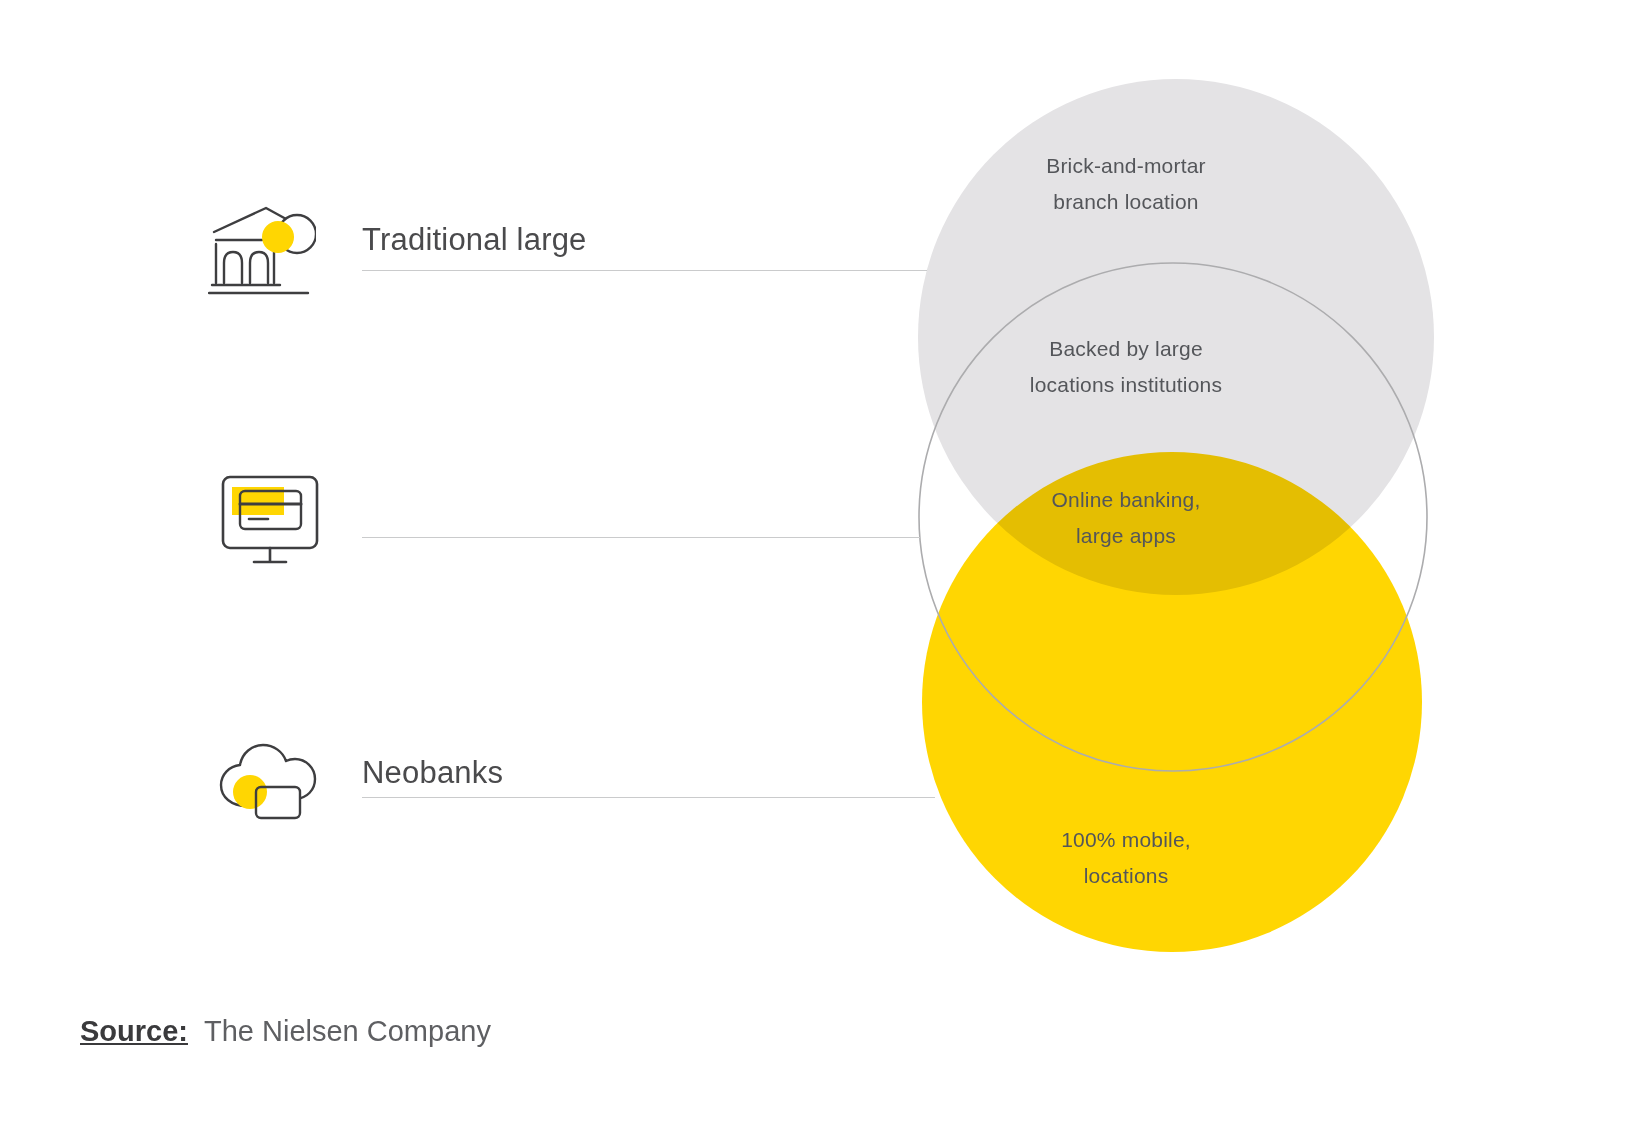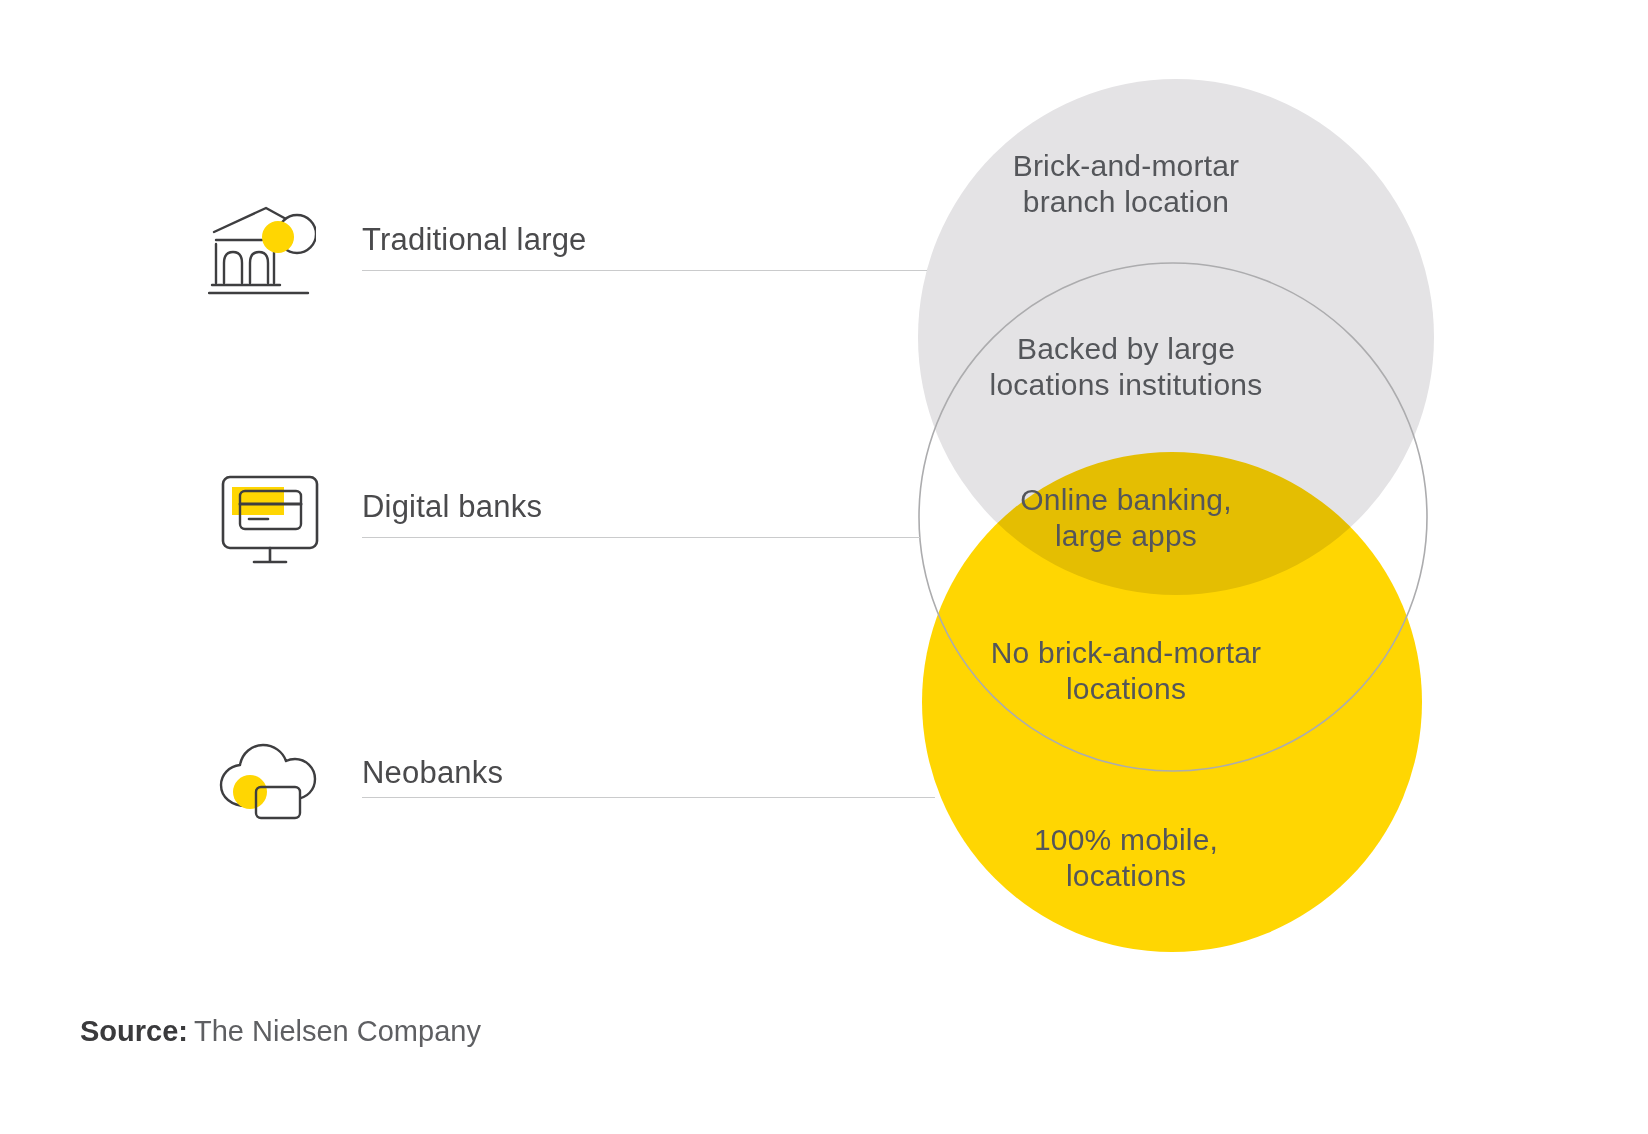--- a/index.html
+++ b/index.html
@@ -13,21 +13,21 @@
   }
   .venn-svg { position: absolute; left: 0; top: 0; }
 
   
   .vlabel {
     position: absolute;
     left: 1126px;
     width: 480px;
     transform: translate(-50%, -50%);
     text-align: center;
-    font-size: 30px;
+    font-size: 21px;
     line-height: 36px;
     font-weight: 400;
     color: var(--venn-text, #54565A);
     letter-spacing: 0.2px;
   }
   .vlabel.r0 { top: 184px; }
   .vlabel.r1 { top: 367px; }
   .vlabel.r2 { top: 518px; }
   .vlabel.r3 { top: 671px; }
   .vlabel.r4 { top: 858px; }
@@ -68,21 +68,22 @@
     position: absolute;
     left: 80px;
     top: 1014px;
     font-size: 29px;
     line-height: 34px;
     color: var(--source-text, #5E5F62);
   }
   .source .src-label {
     font-weight: 700;
     color: var(--source-label, #3A3A3C);
-    margin-right: 6px;
+    margin-right: 16px;
+    text-decoration: underline;
   }
 </style>
 </head>
 <body>
 
 <div class="stage">
 
   <svg class="venn-svg" width="1648" height="1134" viewBox="0 0 1648 1134">
     <rect x="0" y="0" width="1648" height="1134" fill="#FFFFFF"></rect>
     <circle cx="1176" cy="337" r="258" style="fill:var(--venn-gray,#E4E3E5)"></circle>
@@ -94,24 +95,20 @@
     <span>Brick-and-mortar</span><br>
     <span>branch location</span>
   </div>
   <div class="vlabel r1">
     <span>Backed by large</span><br>
     <span>locations institutions</span>
   </div>
   <div class="vlabel r2">
     <span>Online banking,</span><br>
     <span>large apps</span>
-  </div>
-  <div class="vlabel r3">
-    <span>No brick-and-mortar</span><br>
-    <span>locations</span>
   </div>
   <div class="vlabel r4">
     <span>100% mobile,</span><br>
     <span>locations</span>
   </div>
 
   <svg class="row-icon icon1" width="108" height="92" viewBox="0 0 108 92">
     <g style="stroke:var(--icon-stroke,#3E3E40)" stroke-width="2.4" fill="none" stroke-linecap="round" stroke-linejoin="round">
       <path d="M6 29 L58 5 L100 28"></path>
       <path d="M8 37 H54"></path>
@@ -132,21 +129,20 @@
     <rect x="12" y="13" width="52" height="28" style="fill:var(--accent-yellow,#FFD602)"></rect>
     <g style="stroke:var(--icon-stroke,#3E3E40)" fill="none" stroke-linecap="round" stroke-linejoin="round">
       <rect x="3" y="3" width="94" height="71" rx="7" stroke-width="2.6"></rect>
       <rect x="20" y="17" width="61" height="38" rx="5" stroke-width="2.4"></rect>
       <path d="M20 30 H81" stroke-width="3"></path>
       <path d="M29 45 H48" stroke-width="2.6"></path>
       <path d="M50 74 V87" stroke-width="2.6"></path>
       <path d="M34 88 H66" stroke-width="2.6"></path>
     </g>
   </svg>
-  <div class="row-label row2">Digital banks</div>
   <div class="row-line line2"></div>
 
   <svg class="row-icon icon3" width="105" height="85" viewBox="0 0 105 85">
     <path d="M31 66 C15 66 5 57 5 45 C5 35 13 26 24 25 C26 13 36 5 47 5
              C58 5 67 12 70 21 C72 20 76 19 79 19 C90 19 99 28 99 39
              C99 50 91 58 80 59 C78 62 74 65 69 66 L31 66" fill="none" style="stroke:var(--icon-stroke,#3E3E40)" stroke-width="2.4" stroke-linecap="round" stroke-linejoin="round"></path>
     <rect x="40" y="47" width="44" height="31" rx="5" fill="#FFFFFF"></rect>
     <circle cx="34" cy="52" r="17" style="fill:var(--accent-yellow,#FFD602)"></circle>
     <rect x="40" y="47" width="44" height="31" rx="5" fill="none" style="stroke:var(--icon-stroke,#3E3E40)" stroke-width="2.4"></rect>
   </svg>

